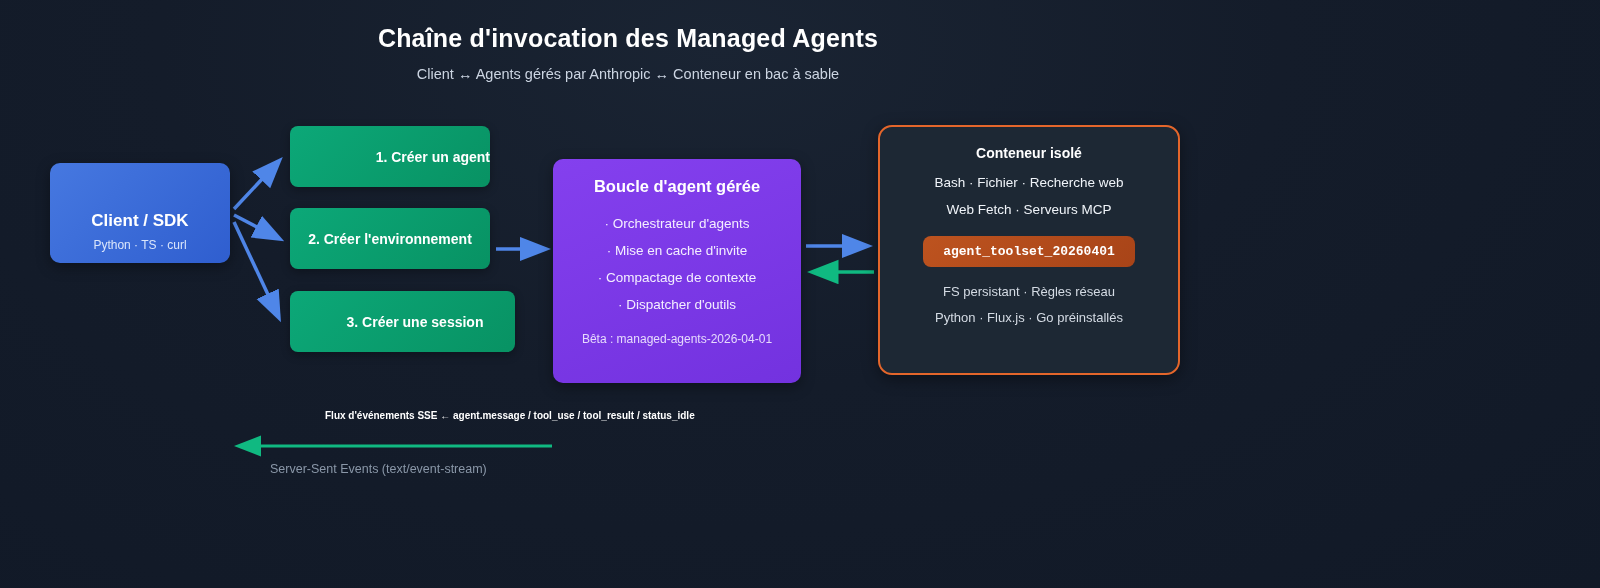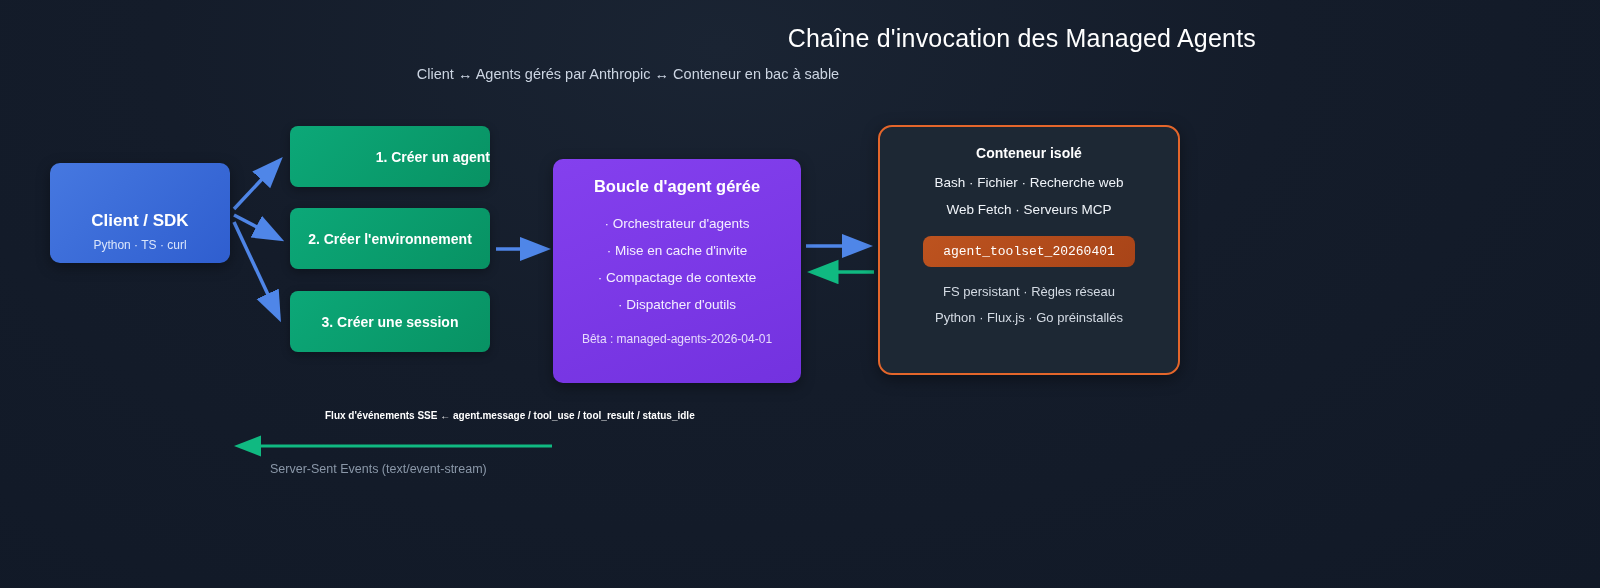--- a/index.html
+++ b/index.html
@@ -3,43 +3,43 @@
 <meta charset="utf-8">
 <style>
   html,body{margin:0;padding:0;background:#0d1420;}
   #canvas{
     position:relative;width:1600px;height:588px;overflow:hidden;
     background:radial-gradient(ellipse at 45% 8%, #1a2433 0%, #141c2a 45%, #111927 100%);
     font-family:"Liberation Sans", sans-serif;color:#fff;
   }
   .abs{position:absolute;}
   .title{
-    left:0;top:24px;width:1256px;text-align:right;
-    font-size:25px;font-weight:normal;color:#ffffff;letter-spacing:.2px;
+    left:0;top:24px;width:1256px;text-align:center;
+    font-size:25px;font-weight:bold;color:#ffffff;letter-spacing:.2px;
   }
   .subtitle{
     left:0;top:66px;width:1256px;text-align:center;
     font-size:14.5px;color:#ccd5e2;
   }
   .client-box{
     left:50px;top:163px;width:180px;height:100px;border-radius:10px;
     background:linear-gradient(135deg,#4678e0 0%,#2f5ecf 100%);
     display:flex;flex-direction:column;align-items:center;justify-content:center;gap:7px;
     box-shadow:0 4px 14px rgba(0,0,0,.35);
   }
   .client-title{font-size:17px;font-weight:bold;color:#ffffff;margin-top:36px;}
   .client-sub{font-size:12px;color:#dbe6fb;}
   .step-box{
     left:290px;width:200px;height:61px;border-radius:8px;
     background:linear-gradient(135deg,#0ca878 0%,#089263 100%);
     display:flex;align-items:center;justify-content:center;text-align:center;
     font-size:14px;font-weight:bold;color:#ffffff;
     box-shadow:0 3px 10px rgba(0,0,0,.3);
   }
-  .step1{top:126px;justify-content:flex-end;} .step2{top:208px;} .step3{top:291px;}
+  .step1{top:126px;justify-content:flex-end;} .step2{top:208px;} .step3{top:291px;padding-left:25px;}
   .loop-box{
     left:553px;top:139px;width:248px;height:224px;border-radius:10px;
     background:linear-gradient(160deg,#8440ee 0%,#7332df 100%);
     display:flex;flex-direction:column;align-items:center;
     box-shadow:0 4px 14px rgba(0,0,0,.35);
     margin-top:20px;
   }
   .loop-title{margin-top:18px;font-size:16.5px;font-weight:bold;color:#ffffff;}
   .loop-items{margin-top:14px;display:flex;flex-direction:column;align-items:center;}
   .loop-item{font-size:13.5px;color:#f4eeff;line-height:27px;text-align:center;}
@@ -49,21 +49,21 @@
     background:#1d2834;border:2.5px solid #e4662b;box-sizing:border-box;
     display:flex;flex-direction:column;align-items:center;
     box-shadow:0 4px 16px rgba(0,0,0,.4);
   }
   .container-title{margin-top:18px;font-size:14px;font-weight:bold;color:#ffffff;}
   .tools-line{font-size:13.5px;color:#f0f4f9;line-height:27px;}
   .tools-group{margin-top:8px;text-align:center;}
   .badge{
     margin-top:13px;padding:8px 20px;border-radius:8px;
     background:linear-gradient(135deg,#bd531f 0%,#a84418 100%);
-    font-family:"Liberation Mono", monospace;font-size:13px;font-weight:normal;color:#ffffff;
+    font-family:"Liberation Mono", monospace;font-size:13px;font-weight:bold;color:#ffffff;
   }
   .features-group{margin-top:12px;text-align:center;}
   .features-line{font-size:13px;color:#d4dbe4;line-height:26px;}
   .sse-label{
     left:325px;top:410px;font-size:10px;font-weight:bold;color:#ffffff;white-space:nowrap;
   }
   .sse-caption{
     left:270px;top:462px;font-size:12.5px;color:#8a97a8;white-space:nowrap;
   }
   svg.arrows{position:absolute;left:0;top:0;pointer-events:none;}

